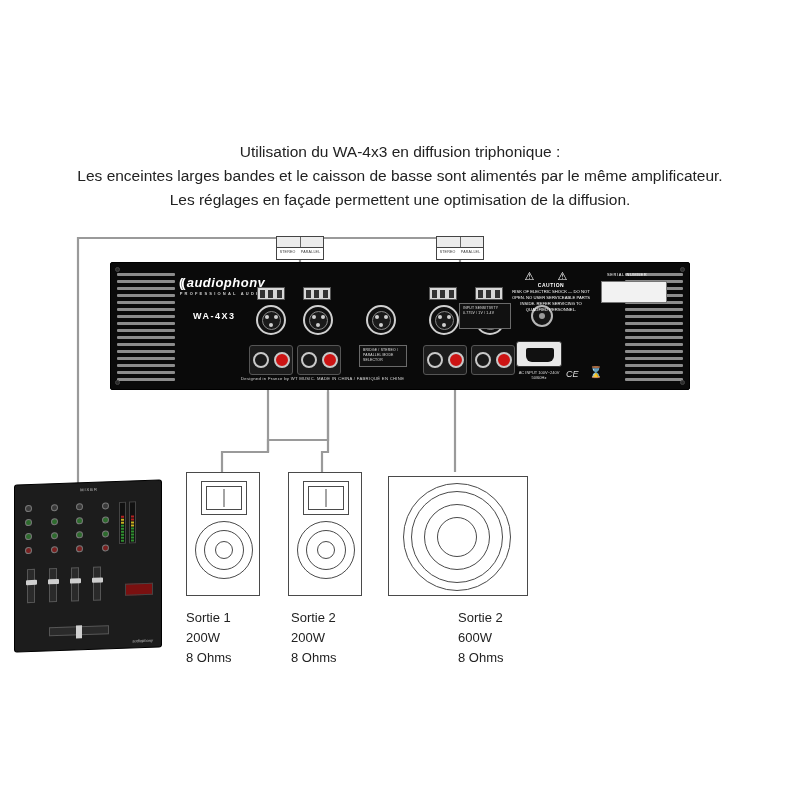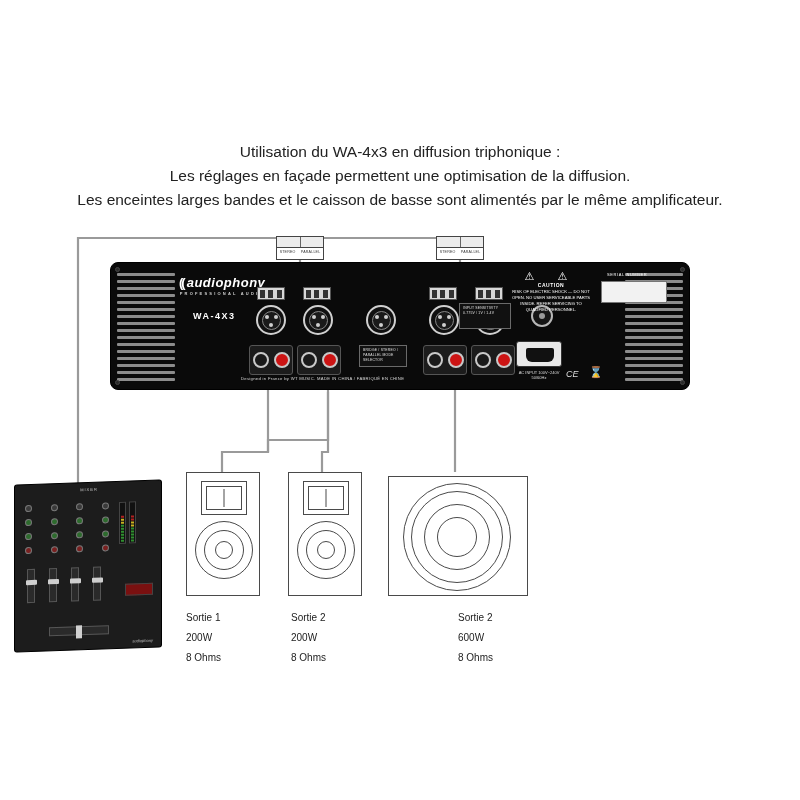--- a/index.html
+++ b/index.html
@@ -31,21 +31,21 @@
   
   #wires { position: absolute; left: 0; top: 0; width: 800px; height: 800px; }
 
   
   .amp {
     position: absolute;
     left: 110px; top: 262px;
     width: 580px; height: 128px;
     background: #0a0a0a;
     border: 1px solid #000;
-    border-radius: 8px;
+    border-radius: 2px;
   }
   .amp .screwhole {
     position: absolute; width: 5px; height: 5px; border-radius: 50%;
     background: #2a2a2a; border: 1px solid #444;
   }
   
   .vent {
     position: absolute;
     top: 10px;
     width: 58px; height: 108px;
@@ -251,38 +251,38 @@
   .spk .woofer {
     position: absolute; border-radius: 50%; border: 1.5px solid #4a4a4a;
   }
   .spk .woofer .c1, .spk .woofer .c2 {
     position: absolute; border-radius: 50%; border: 1.5px solid #4a4a4a;
   }
 
   
   .spklabel {
     position: absolute;
-    color: #222; font-size: 10px; line-height: 20px;
+    color: #222; font-size: 13px; line-height: 20px;
   }
 
   
   .reflection {
     position: absolute; left: 0; bottom: 0; width: 800px; height: 92px;
     background: #fff;
   }
 </style>
 </head>
 <body>
 
 <div id="stage">
 
   <div class="caption">
     <span class="line">Utilisation du WA-4x3 en diffusion triphonique :</span>
+    <span class="line">Les enceintes larges bandes et le caisson de basse sont alimentés par le même amplificateur.</span>
     <span class="line">Les réglages en façade permettent une optimisation de la diffusion.</span>
-    <span class="line">Les enceintes larges bandes et le caisson de basse sont alimentés par le même amplificateur.</span>
   </div>
 
   <svg id="wires" viewBox="0 0 800 800">
     <g fill="none" stroke="#9a9a9a" stroke-width="2.2">
 
       <path d="M78 512 L78 238 L300 238"></path>
 
       <path d="M300 238 L300 250 L300 262"></path>
       <path d="M460 238 L460 262"></path>
       <path d="M300 238 L460 238"></path>

